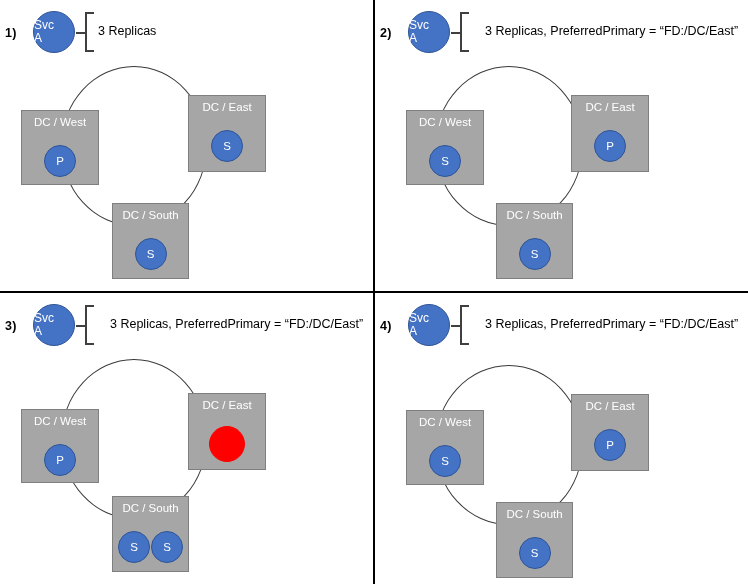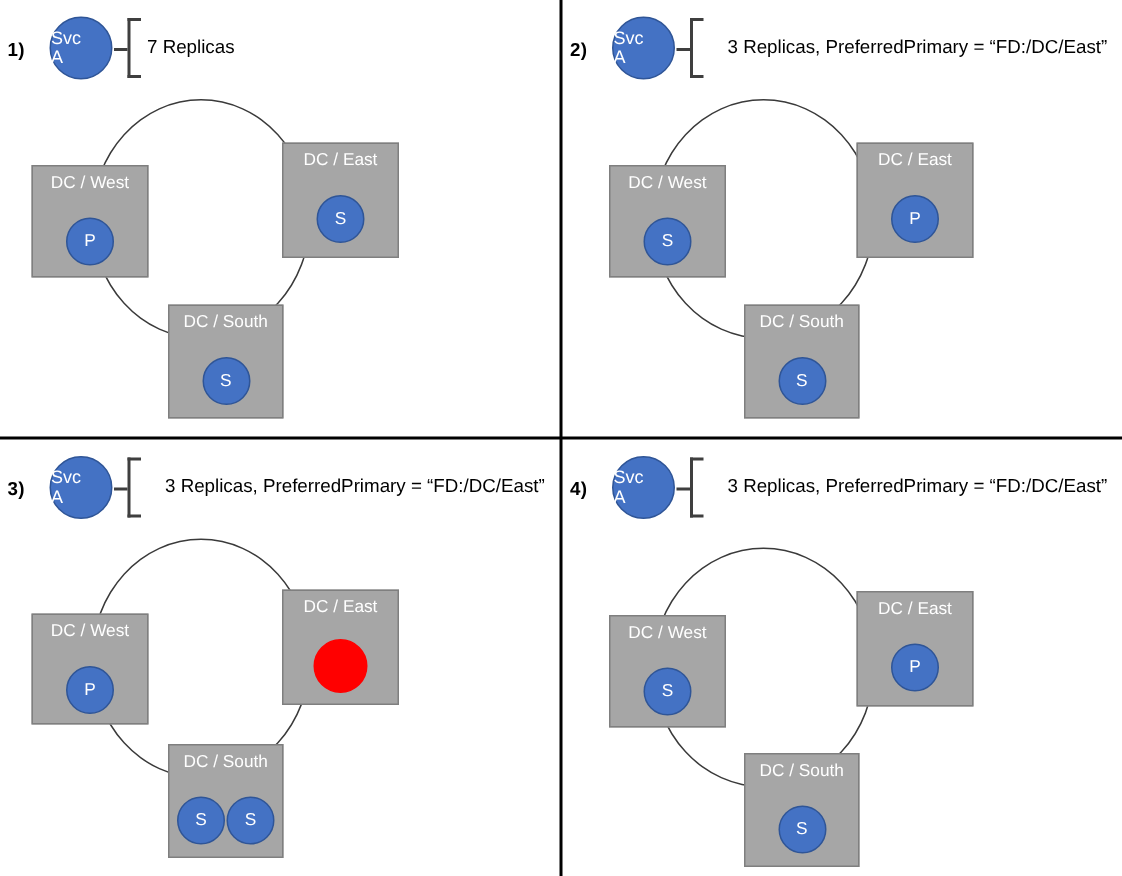--- a/index.html
+++ b/index.html
@@ -175,21 +175,21 @@
   <div class="divider-h"></div>
 
   <div class="panel panel-1">
     <div class="panel-index">1)</div>
     <div class="svc-node">
       <span>Svc</span>
       <span>A</span>
     </div>
     <div class="svc-line"></div>
     <div class="brace"></div>
-    <div class="header-text">7 Replicas</div>
+    <div class="header-text">3 Replicas</div>
 
     <div class="ring" style="left:61px; top:66px; width:146px; height:160px;"></div>
 
     <div class="dc-box" style="left:21px; top:110px; width:78px; height:75px;">
       <div class="dc-label">DC / West</div>
       <div class="replica-row">
         <div class="replica">P</div>
       </div>
     </div>
 

